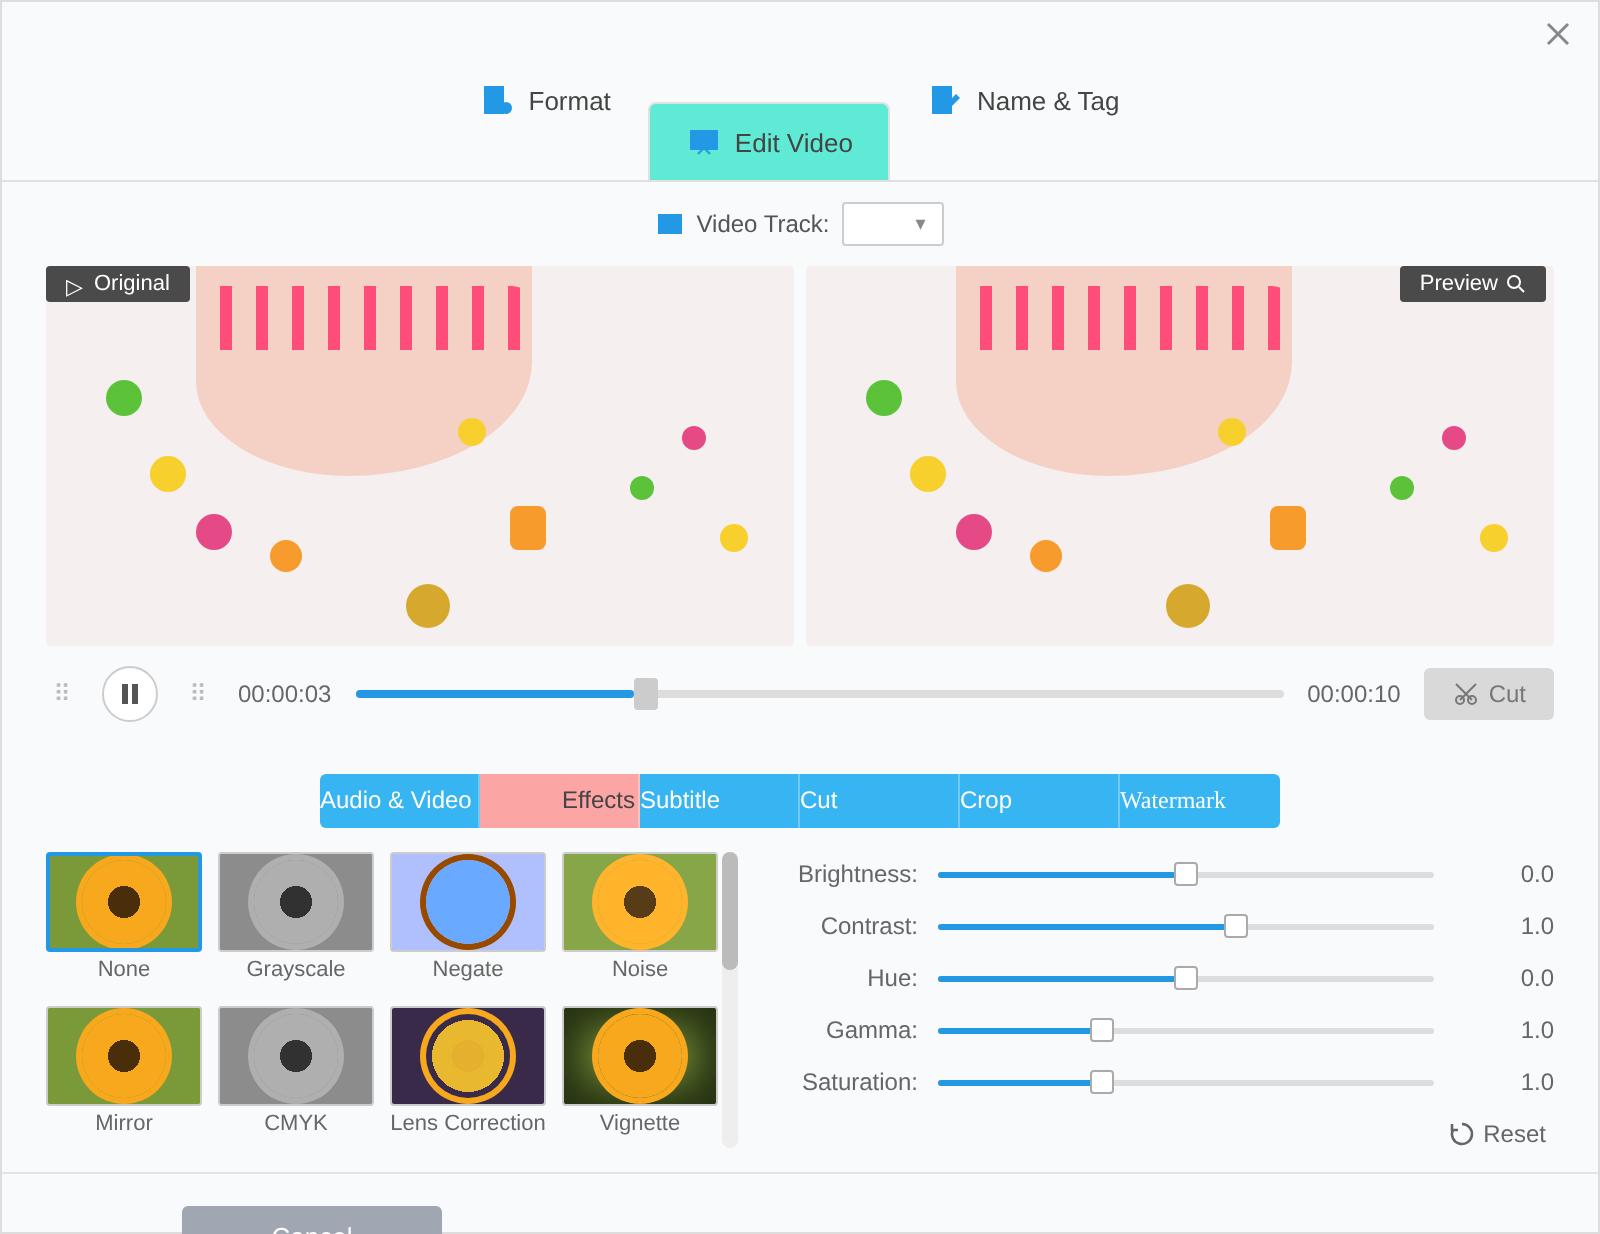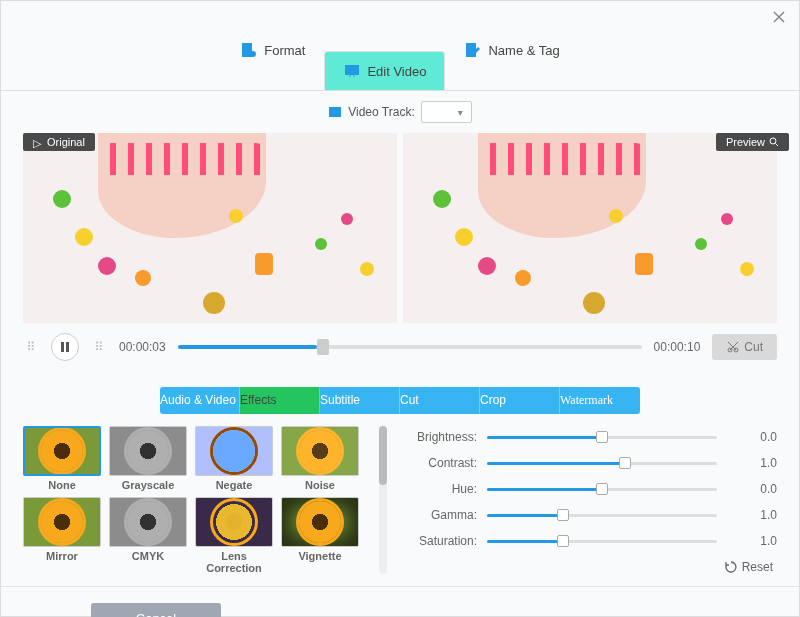--- a/index.html
+++ b/index.html
@@ -15,21 +15,21 @@
 
 .video-track-row { display: flex; align-items: center; justify-content: center; gap: 6px; padding: 10px 0; font-size: 12px; color: #555; }
 .video-track-row .film-icon { width: 14px; height: 14px; color: #2399e5; }
 .track-select { display: flex; align-items: center; gap: 6px; border: 1px solid #ccc; background: #fff; padding: 3px 8px; font-size: 12px; cursor: pointer; border-radius: 2px; }
 .track-select .thumb { width: 22px; height: 14px; background: linear-gradient(135deg, #e8a #f5d #bde); border-radius: 1px; }
 .track-select .chev { color: #888; font-size: 10px; }
 
 .preview-area { padding: 0 22px; position: relative; }
 .badge { position: absolute; top: 0; z-index: 2; background: #4a4a4a; color: #fff; font-size: 11px; padding: 3px 10px; display: flex; align-items: center; gap: 4px; border-radius: 2px; }
 .badge-left { left: 22px; }
-.badge-right { right: 10px; }
+.badge-right { right: 26px; }
 .badge .play-icon, .badge .search-icon { width: 10px; height: 10px; }
 .previews { display: flex; gap: 6px; }
 .preview-box { flex: 1; height: 190px; background: #eef2f4; border-radius: 2px; overflow: hidden; position: relative; }
 .preview-image { width: 100%; height: 100%; background: #f5f0ef; position: relative; }
 .hand { position: absolute; top: 0; left: 20%; width: 45%; height: 55%; background: #f5d0c4; border-radius: 0 0 60% 50%; }
 .hand::before { content: ''; position: absolute; top: 10%; left: 0; width: 100%; height: 30%; background: repeating-linear-gradient(90deg, #f5d0c4 0 12px, #ff4d79 12px 18px); border-radius: 10px 10px 0 0; }
 .candy { position: absolute; border-radius: 50%; }
 .preview-image .c1 { left: 8%; top: 30%; width: 18px; height: 18px; background: #5bc23a; }
 .preview-image .c2 { left: 14%; top: 50%; width: 18px; height: 18px; background: #f7d02d; }
 .preview-image .c3 { left: 20%; top: 65%; width: 18px; height: 18px; background: #e54a87; }
@@ -49,24 +49,24 @@
 .timeline-handle { position: absolute; left: 30%; top: -6px; width: 12px; height: 16px; background: #ccc; border-radius: 2px; cursor: pointer; }
 .cut-btn { display: flex; align-items: center; gap: 4px; padding: 6px 14px; background: #d9d9d9; color: #777; font-size: 12px; cursor: pointer; border-radius: 3px; }
 .cut-btn .icon { width: 14px; height: 14px; }
 
 .separator { height: 1px; background: #e5e5e5; margin: 4px 0; }
 
 .sub-tabs { display: flex; justify-content: center; padding: 8px 0 0; }
 .sub-tab { width: 80px; text-align: left; padding: 6px 0; font-size: 12px; color: #fff; background: #37b4f2; cursor: pointer; border-right: 1px solid rgba(255,255,255,.3); }
 .sub-tab:first-child { border-top-left-radius: 3px; border-bottom-left-radius: 3px; }
 .sub-tab:last-child { border-right: none; border-top-right-radius: 3px; border-bottom-right-radius: 3px; font-family: Liberation Serif, serif; }
-.sub-tab.active { background: #22c55e; color: #444; }
+.sub-tab.active { background: #fca5a5; color: #444; padding-left: 41px; }
 
 .effects-panel { display: flex; gap: 20px; padding: 12px 22px; }
-.effects-grid-wrap { display: flex; gap: 20px; font-weight: bold; }
+.effects-grid-wrap { display: flex; gap: 2px; }
 .effects-grid { display: grid; grid-template-columns: repeat(4, 78px); gap: 6px 8px; }
 .effect-item { text-align: center; font-size: 11px; color: #666; cursor: pointer; }
 .effect-thumb { width: 78px; height: 50px; border: 1px solid #ccc; border-radius: 2px; margin-bottom: 3px; overflow: hidden; position: relative; background: #999; }
 .effect-item.selected .effect-thumb { border: 2px solid #2399e5; }
 .sunflower { width: 100%; height: 100%; display: flex; align-items: center; justify-content: center; background: #7a9a3a; }
 .sunflower::before { content: ''; width: 42px; height: 42px; background: radial-gradient(circle, #4a2e0a 0 8px, #f7a81d 8px 21px, transparent 21px); border-radius: 50%; box-shadow: 0 0 0 3px #f7a81d; }
 .sunflower.gray { filter: grayscale(1); }
 .sunflower.negate { filter: invert(1) hue-rotate(180deg); background: #2a3a8a; }
 .sunflower.negate::before { background: radial-gradient(circle, #1a5aff 0 8px, #1a5aff 8px 21px, transparent 21px); }
 .sunflower.noise { filter: contrast(.9) brightness(1.1); }

